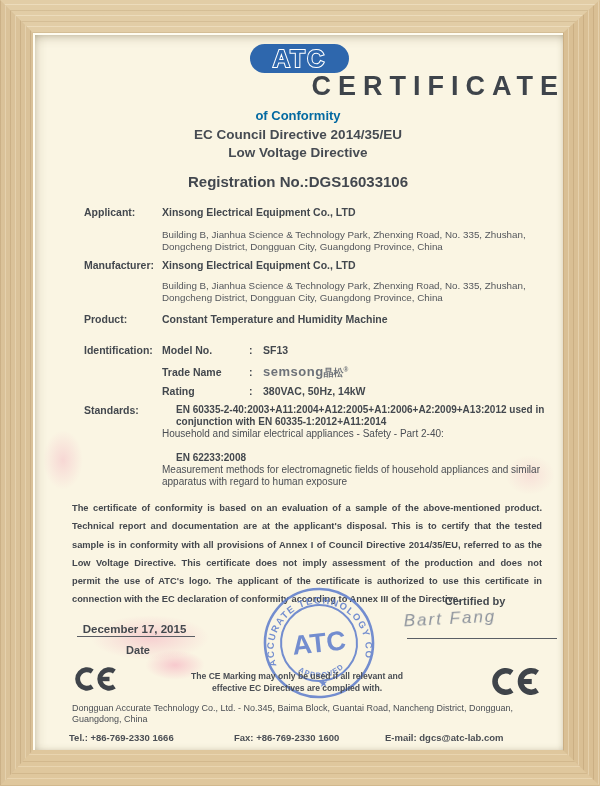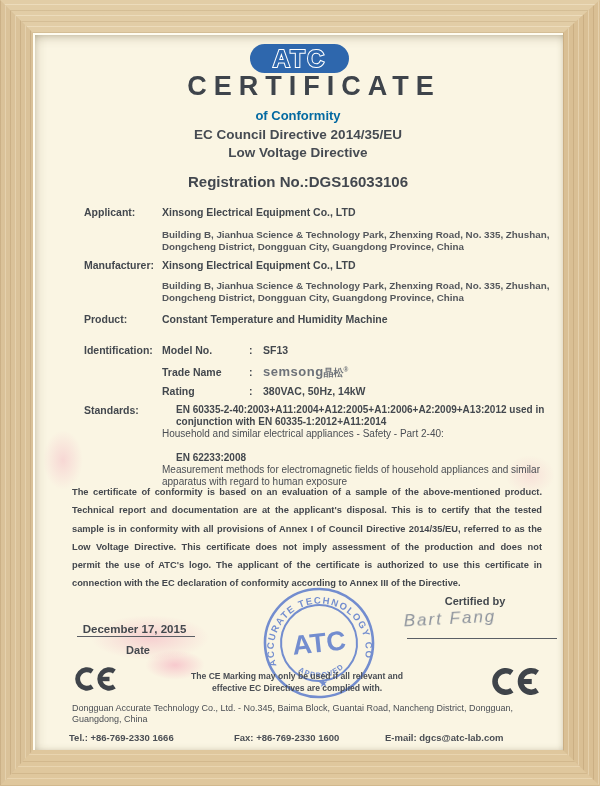--- a/index.html
+++ b/index.html
@@ -36,38 +36,38 @@
     background:#faf5e3;
     border-left:2px solid #fffdf2;border-top:2px solid #fffdf2;
     box-sizing:border-box;
     box-shadow:inset 0 8px 12px -8px rgba(100,85,50,.45), inset 8px 0 12px -8px rgba(100,85,50,.30), inset -4px 0 8px -6px rgba(100,85,50,.25), inset 0 -4px 8px -6px rgba(100,85,50,.25);
     color:#46494e;
   }
   .abs{position:absolute;}
   
   .logo-pill{left:215px;top:9px;width:99px;height:29px;}
   .cert-title{
-    left:16px;top:36px;width:526px;text-align:center;
+    left:4px;top:36px;width:526px;text-align:right;
     font-size:27px;font-weight:bold;letter-spacing:7px;color:#3e444b;
   }
   .sub1{left:0;top:73px;width:526px;text-align:center;font-size:13px;font-weight:bold;color:#0369a1;}
   .sub2{left:0;top:92px;width:526px;text-align:center;font-size:13.5px;font-weight:bold;color:#464b52;}
   .sub3{left:0;top:110px;width:526px;text-align:center;font-size:13.5px;font-weight:bold;color:#464b52;}
   .regno{left:0;top:138px;width:526px;text-align:center;font-size:15px;font-weight:bold;color:#42474e;}
   
   .flabel{position:absolute;left:49px;font-size:10.5px;font-weight:bold;color:#43484e;}
   .fvalue{position:absolute;left:127px;font-size:10.5px;font-weight:bold;color:#43484e;white-space:nowrap;}
-  .faddr{position:absolute;left:127px;font-size:9.8px;font-weight:bold;color:#54575c;white-space:nowrap;}
+  .faddr{position:absolute;left:127px;font-size:9.8px;font-weight:normal;color:#54575c;white-space:nowrap;}
   .ident-sub{position:absolute;left:127px;font-size:10.5px;font-weight:bold;color:#43484e;white-space:nowrap;}
   .ident-sub .lab{display:inline-block;width:87px;}
   .ident-sub .col{display:inline-block;width:14px;}
   .std-line{position:absolute;left:127px;font-size:10px;line-height:12px;color:#4a4e54;white-space:nowrap;font-weight:normal;}
   .std-line.b{font-weight:bold;color:#43484e;padding-left:14px;}
   
-  .statement{left:37px;top:448px;width:470px;font-size:9.3px;font-weight:bold;color:#43474d;}
+  .statement{left:37px;top:464px;width:470px;font-size:9.3px;font-weight:bold;color:#43474d;}
   .statement .sline{line-height:18.3px;text-align:justify;text-align-last:justify;white-space:normal;}
   .statement .sline.last{text-align-last:left;}
   
   .certified-by{left:365px;top:560px;width:150px;text-align:center;font-size:11px;font-weight:bold;color:#43484e;}
   .signature{
     left:340px;top:574px;width:150px;text-align:center;
     font-size:17px;font-style:italic;color:#8d939c;
     transform:rotate(-3deg);letter-spacing:2px;filter:blur(.3px);
   }
   .sig-line{left:372px;top:603px;width:150px;border-bottom:1.5px solid #5a5e64;height:0;}

